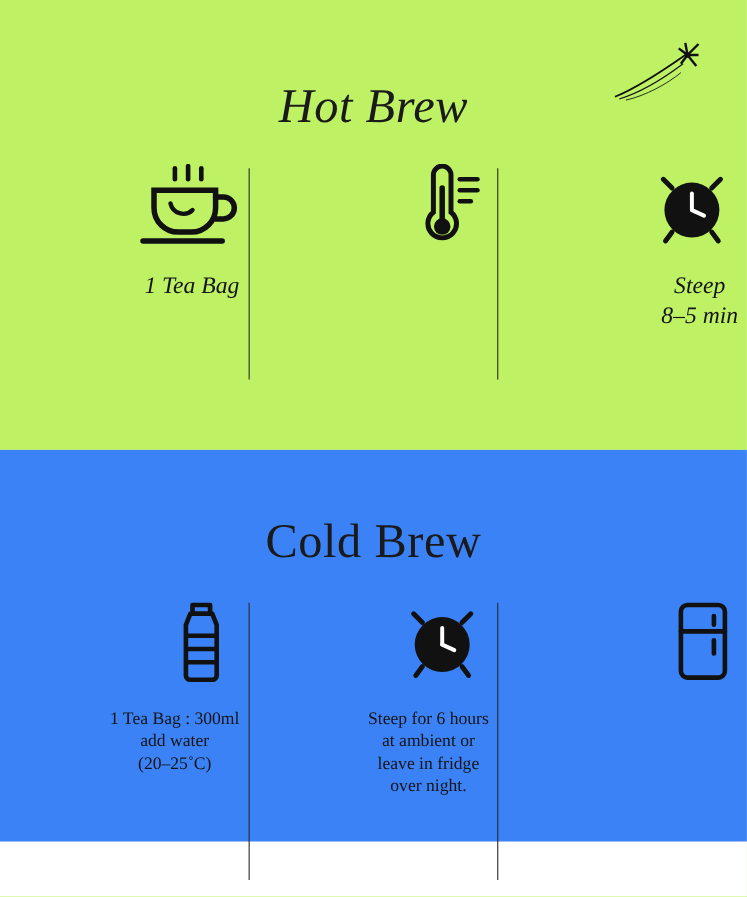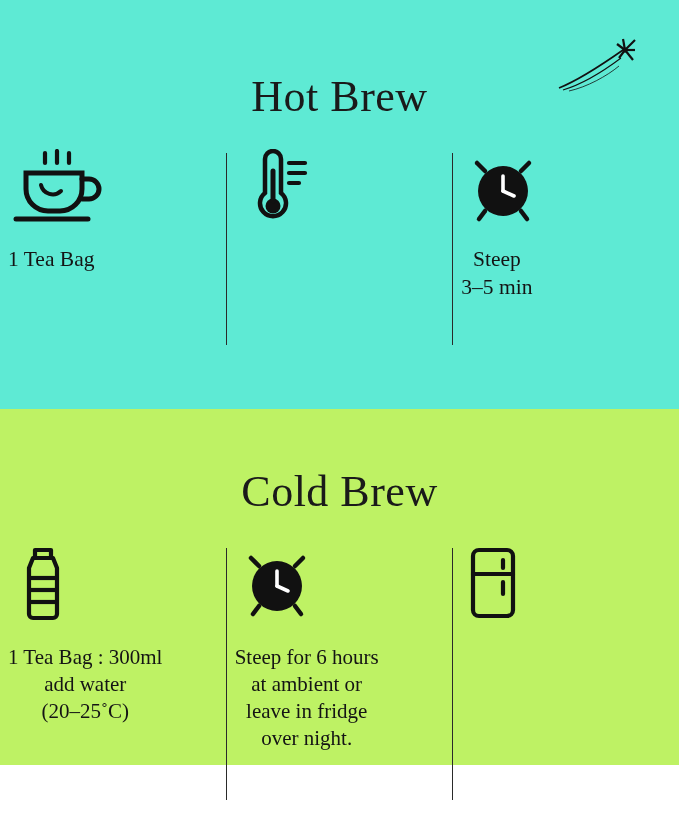--- a/index.html
+++ b/index.html
@@ -14,27 +14,28 @@
     overflow: hidden;
   }
   .page {
     width: 679px;
     height: 815px;
     display: flex;
     flex-direction: column;
   }
   
   .panel-hot {
-    background: #5eead4;
+    background: #bef264;
     height: 409px;
     position: relative;
     box-sizing: border-box;
+    font-style: italic;
   }
   .panel-cold {
-    background: #bef264;
+    background: #3b82f6;
     height: 356px;
     position: relative;
     box-sizing: border-box;
   }
   .panel-title {
     text-align: center;
     font-family: "Liberation Serif", serif;
     font-weight: normal;
     color: #1a1a1a;
     letter-spacing: 0.5px;
@@ -60,21 +61,21 @@
     display: flex;
     justify-content: center;
     align-items: flex-start;
     margin-top: 26px;
   }
   .col {
     width: 226px;
     box-sizing: border-box;
     display: flex;
     flex-direction: column;
-    align-items: flex-start;
+    align-items: flex-end;
     position: relative;
     padding: 0 8px;
   }
   .divider {
     width: 1px;
     background: #2a2a2a;
     align-self: stretch;
   }
   .hot-divider {
     height: 192px;
@@ -96,21 +97,21 @@
     margin-bottom: 20px;
   }
   .caption {
     text-align: center;
     font-size: 21.5px;
     line-height: 1.32;
     color: #141414;
     font-family: "Liberation Serif", serif;
   }
   .cold .caption {
-    font-size: 21px;
+    font-size: 16px;
     line-height: 1.28;
   }
 </style>
 </head>
 <body>
 
 <div class="page">
 
   <section class="panel-hot">
 
@@ -188,21 +189,21 @@
               <line x1="60" y1="62" x2="66" y2="70"></line>
             </g>
             <circle cx="42" cy="42" r="25" fill="#111"></circle>
             <g stroke="#fff" stroke-width="3.6" stroke-linecap="round">
               <line x1="42" y1="42" x2="42" y2="27"></line>
               <line x1="42" y1="42" x2="53" y2="47"></line>
             </g>
           </svg>
         </div>
         <div class="caption" style="white-space:pre-line">Steep
-3–5 min</div>
+8–5 min</div>
       </div>
 
     </div>
   </section>
 
   <section class="panel-cold cold">
 
     <h1 class="panel-title">Cold Brew</h1>
 
     <div class="cols">

